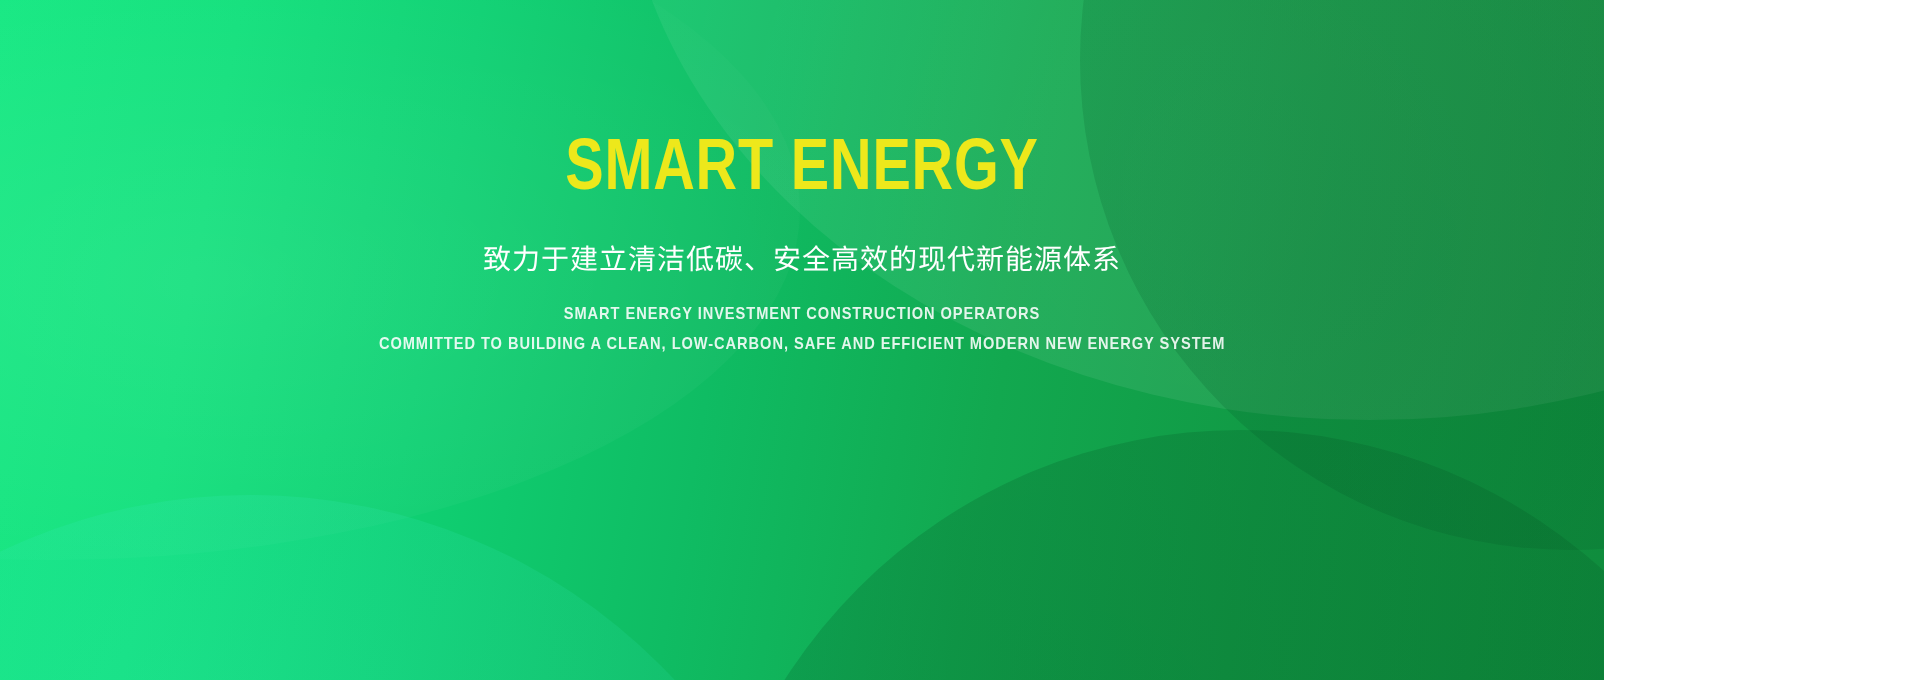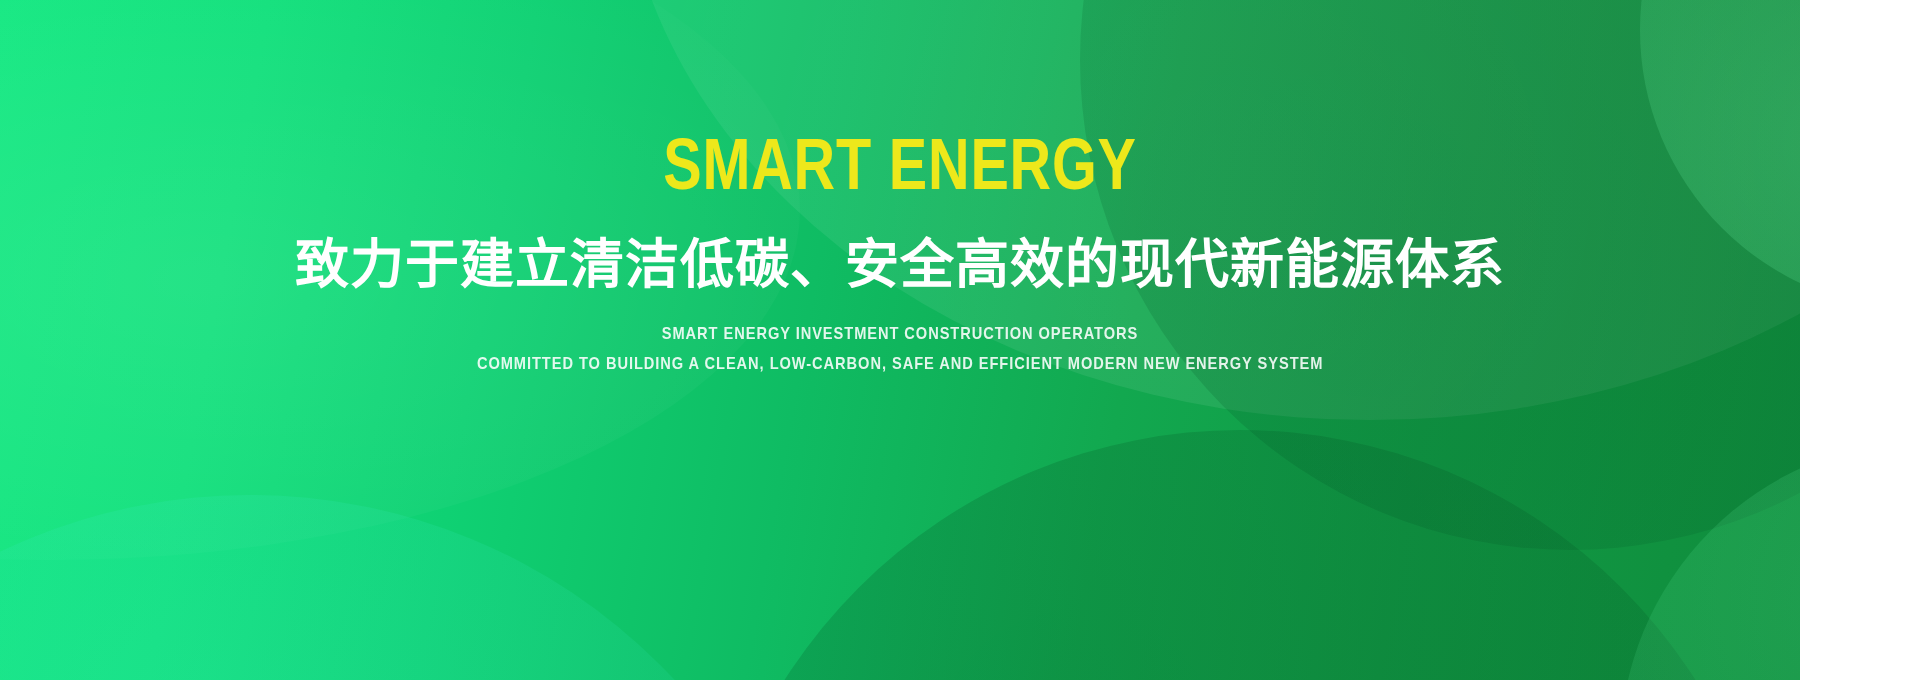--- a/index.html
+++ b/index.html
@@ -4,21 +4,21 @@
 <title>Smart Energy Banner</title>
 <style>
   html, body {
     margin: 0;
     padding: 0;
     background: #ffffff;
   }
 
   .banner {
     position: relative;
-    width: 1800px;
+    width: 1604px;
     height: 680px;
     overflow: hidden;
     font-family: "Liberation Sans", "DejaVu Sans", sans-serif;
     
     background: linear-gradient(100deg,
                 #15E882 0%,
                 #12E07C 14%,
                 #0FD173 28%,
                 #0FBC63 45%,
                 #12A84F 62%,
@@ -149,25 +149,25 @@
     color: #FFFFFF;
     font-size: 70px;
     line-height: 1.08;
     font-weight: 700;
     letter-spacing: 2px;
     white-space: nowrap;
     font-family: "DejaVu Sans", "Liberation Sans", sans-serif;
   }
 
   .subtitle-cn {
-    margin-top: 34px;
+    margin-top: 44px;
     color: #FFFFFF;
-    font-size: 54px;
+    font-size: 28px;
     line-height: 1.15;
-    font-weight: 700;
+    font-weight: 400;
     letter-spacing: 1px;
     white-space: nowrap;
     font-family: "DejaVu Sans", "Liberation Sans", sans-serif;
   }
 
   .sub-en {
     color: rgba(255,255,255,0.88);
     font-size: 17px;
     line-height: 1.45;
     font-weight: 600;

